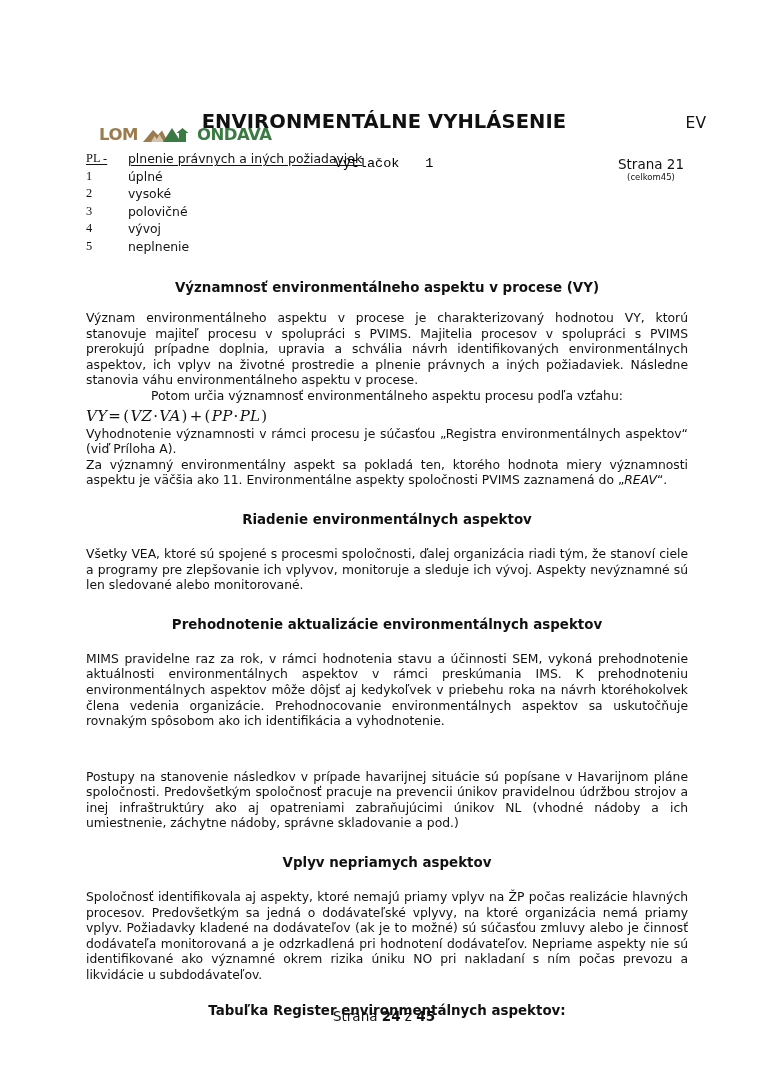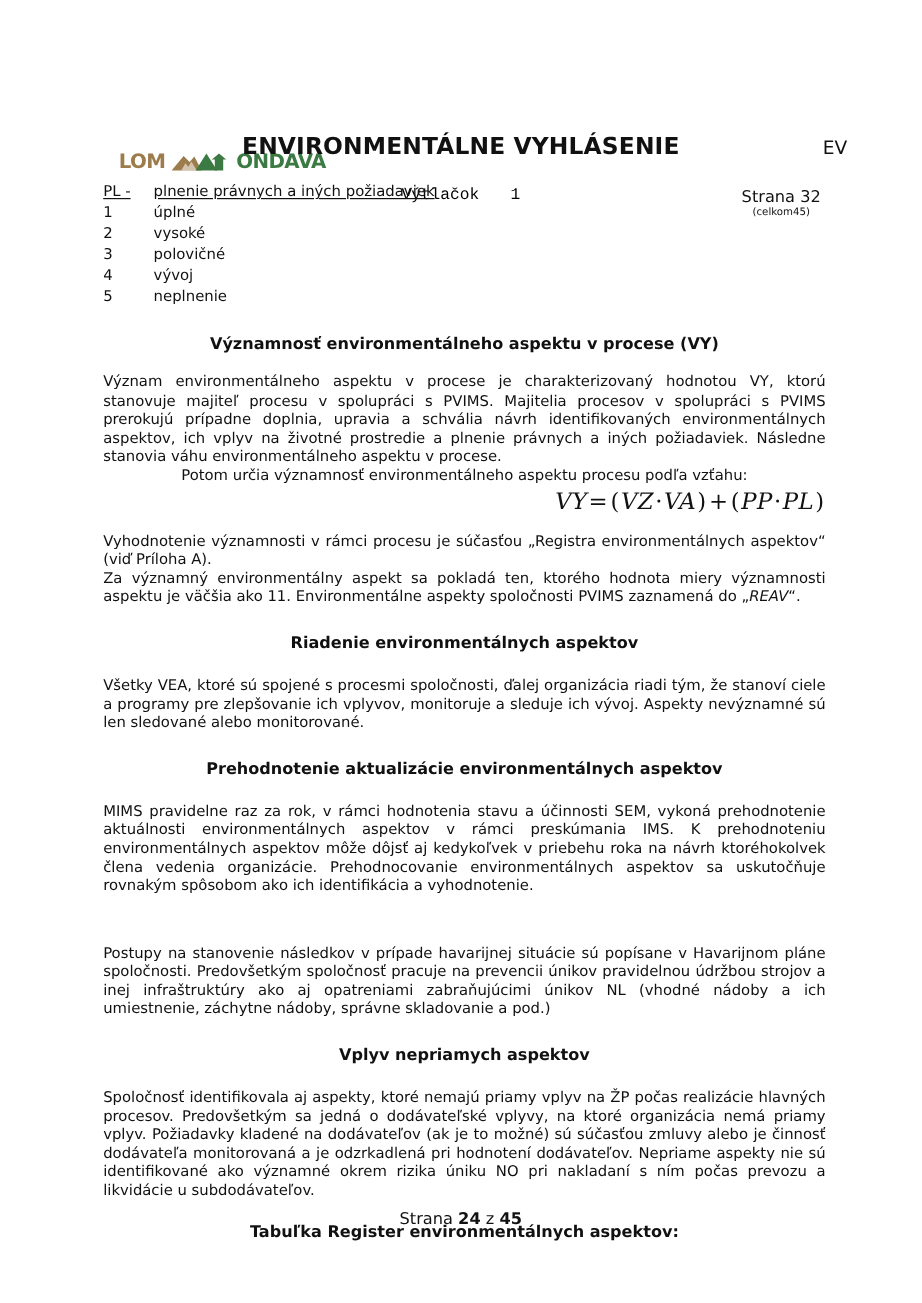--- a/index.html
+++ b/index.html
@@ -124,20 +124,21 @@
   .legend { margin: 0; }
   .legend-row {
     display: flex;
     font-size: 12.4px;
     line-height: 17.5px;
     color: #111;
   }
   .legend-key {
     width: 42px;
     flex: 0 0 42px;
+    font-family: Liberation Serif, serif;
   }
   .legend-row.head .legend-key,
   .legend-row.head .legend-val {
     text-decoration: underline;
     text-underline-offset: 1.5px;
   }
   .legend-val { flex: 1 1 auto; }
 
   h2.sec {
     font-size: 13.4px;
@@ -152,26 +153,26 @@
     font-size: 12.35px;
     line-height: 15.6px;
     color: #111;
     text-align: justify;
     margin: 0;
     hyphens: none;
   }
   p.body.nojust { text-align: center; }
 
   .formula {
-    text-align: right;
+    text-align: left;
     font-family: "DejaVu Serif", "Liberation Serif", serif;
     font-style: italic;
-    font-size: 19px;
-    color: #111;
-    margin: 2px 0 15px 0;
+    font-size: 15px;
+    color: #111;
+    margin: 2px 0 2px 0;
     letter-spacing: 0.3px;
   }
   .formula .op { font-style: normal; padding: 0 1px; }
   .spacer-14 { height: 14px; }
   .spacer-18 { height: 18px; }
   .spacer-22 { height: 22px; }
   .spacer-24 { height: 24px; }
 
   
   .footer {
@@ -207,21 +208,21 @@
     </div>
 
     <div class="doc-title">ENVIRONMENTÁLNE VYHLÁSENIE</div>
     <div class="doc-code">EV</div>
 
     <div class="vytlacok">
       <span>Výtlačok</span><span class="num">1</span>
     </div>
 
     <div class="strana-block">
-      <div class="strana-main">Strana 32</div>
+      <div class="strana-main">Strana 21</div>
       <div class="strana-sub">(celkom45)</div>
     </div>
   </div>
 
   <div class="content">
 
     <div class="legend">
       <div class="legend-row head">
         <span class="legend-key">PL -</span>
         <span class="legend-val">plnenie právnych a iných požiadaviek</span>

